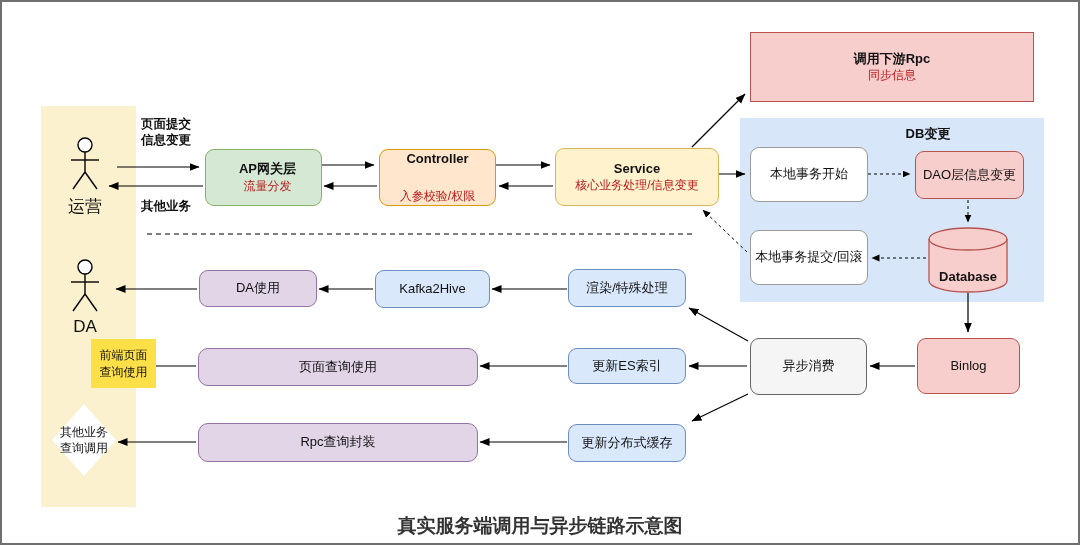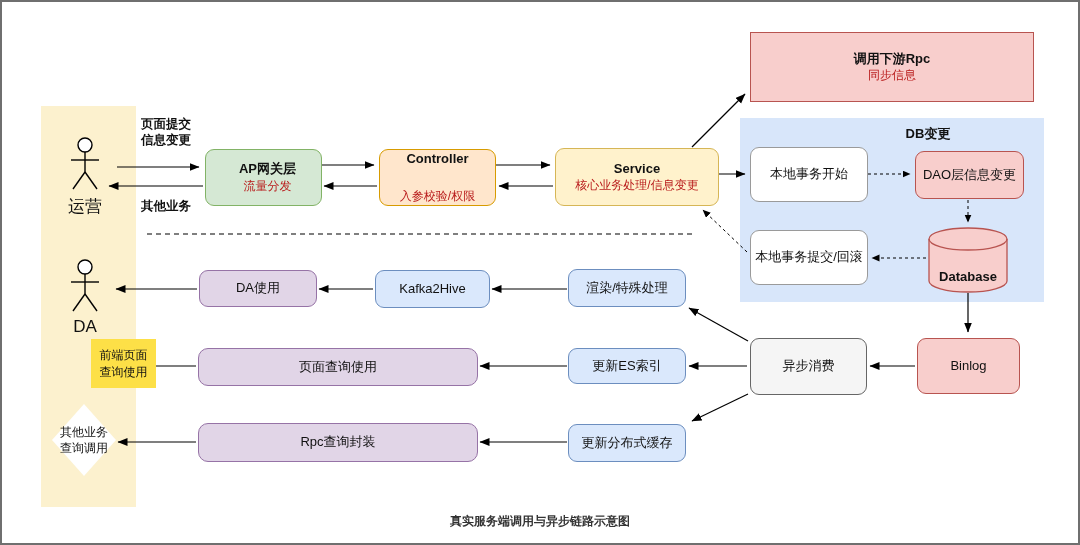--- a/index.html
+++ b/index.html
@@ -34,21 +34,21 @@
   .actor{position:absolute;z-index:2;display:flex;flex-direction:column;align-items:center;font-size:17px;}
   .actor .alabel{margin-top:2px;}
   .lane-node{position:absolute;z-index:2;display:flex;align-items:center;justify-content:center;
     text-align:center;font-size:12px;line-height:1.35;white-space:pre-line;}
   .front-white{background:#fde047;margin-left:35px;}
   .diamond-wrap svg{position:absolute;left:0;top:0;}
   .diamond-wrap span{position:relative;z-index:1;}
   .cyl{position:absolute;z-index:2;font-weight:bold;}
   .cyl .clabel{position:absolute;left:0;right:0;bottom:9px;text-align:center;font-size:13px;}
   .caption{position:absolute;z-index:2;left:0;right:0;top:511px;text-align:center;
-    font-size:12px;font-weight:600;color:#333;}
+    font-size:19px;font-weight:600;color:#333;}
 </style>
 </head>
 <body>
 
 <div class="canvas">
 
   <div class="panel lane-yellow" style="left:39px;top:104px;width:95px;height:401px;"></div>
   <div class="panel panel-blue" style="left:738px;top:116px;width:304px;height:184px;"></div>
   <div class="group-title" style="left:738px;top:123px;width:304px;">DB变更</div>
 

